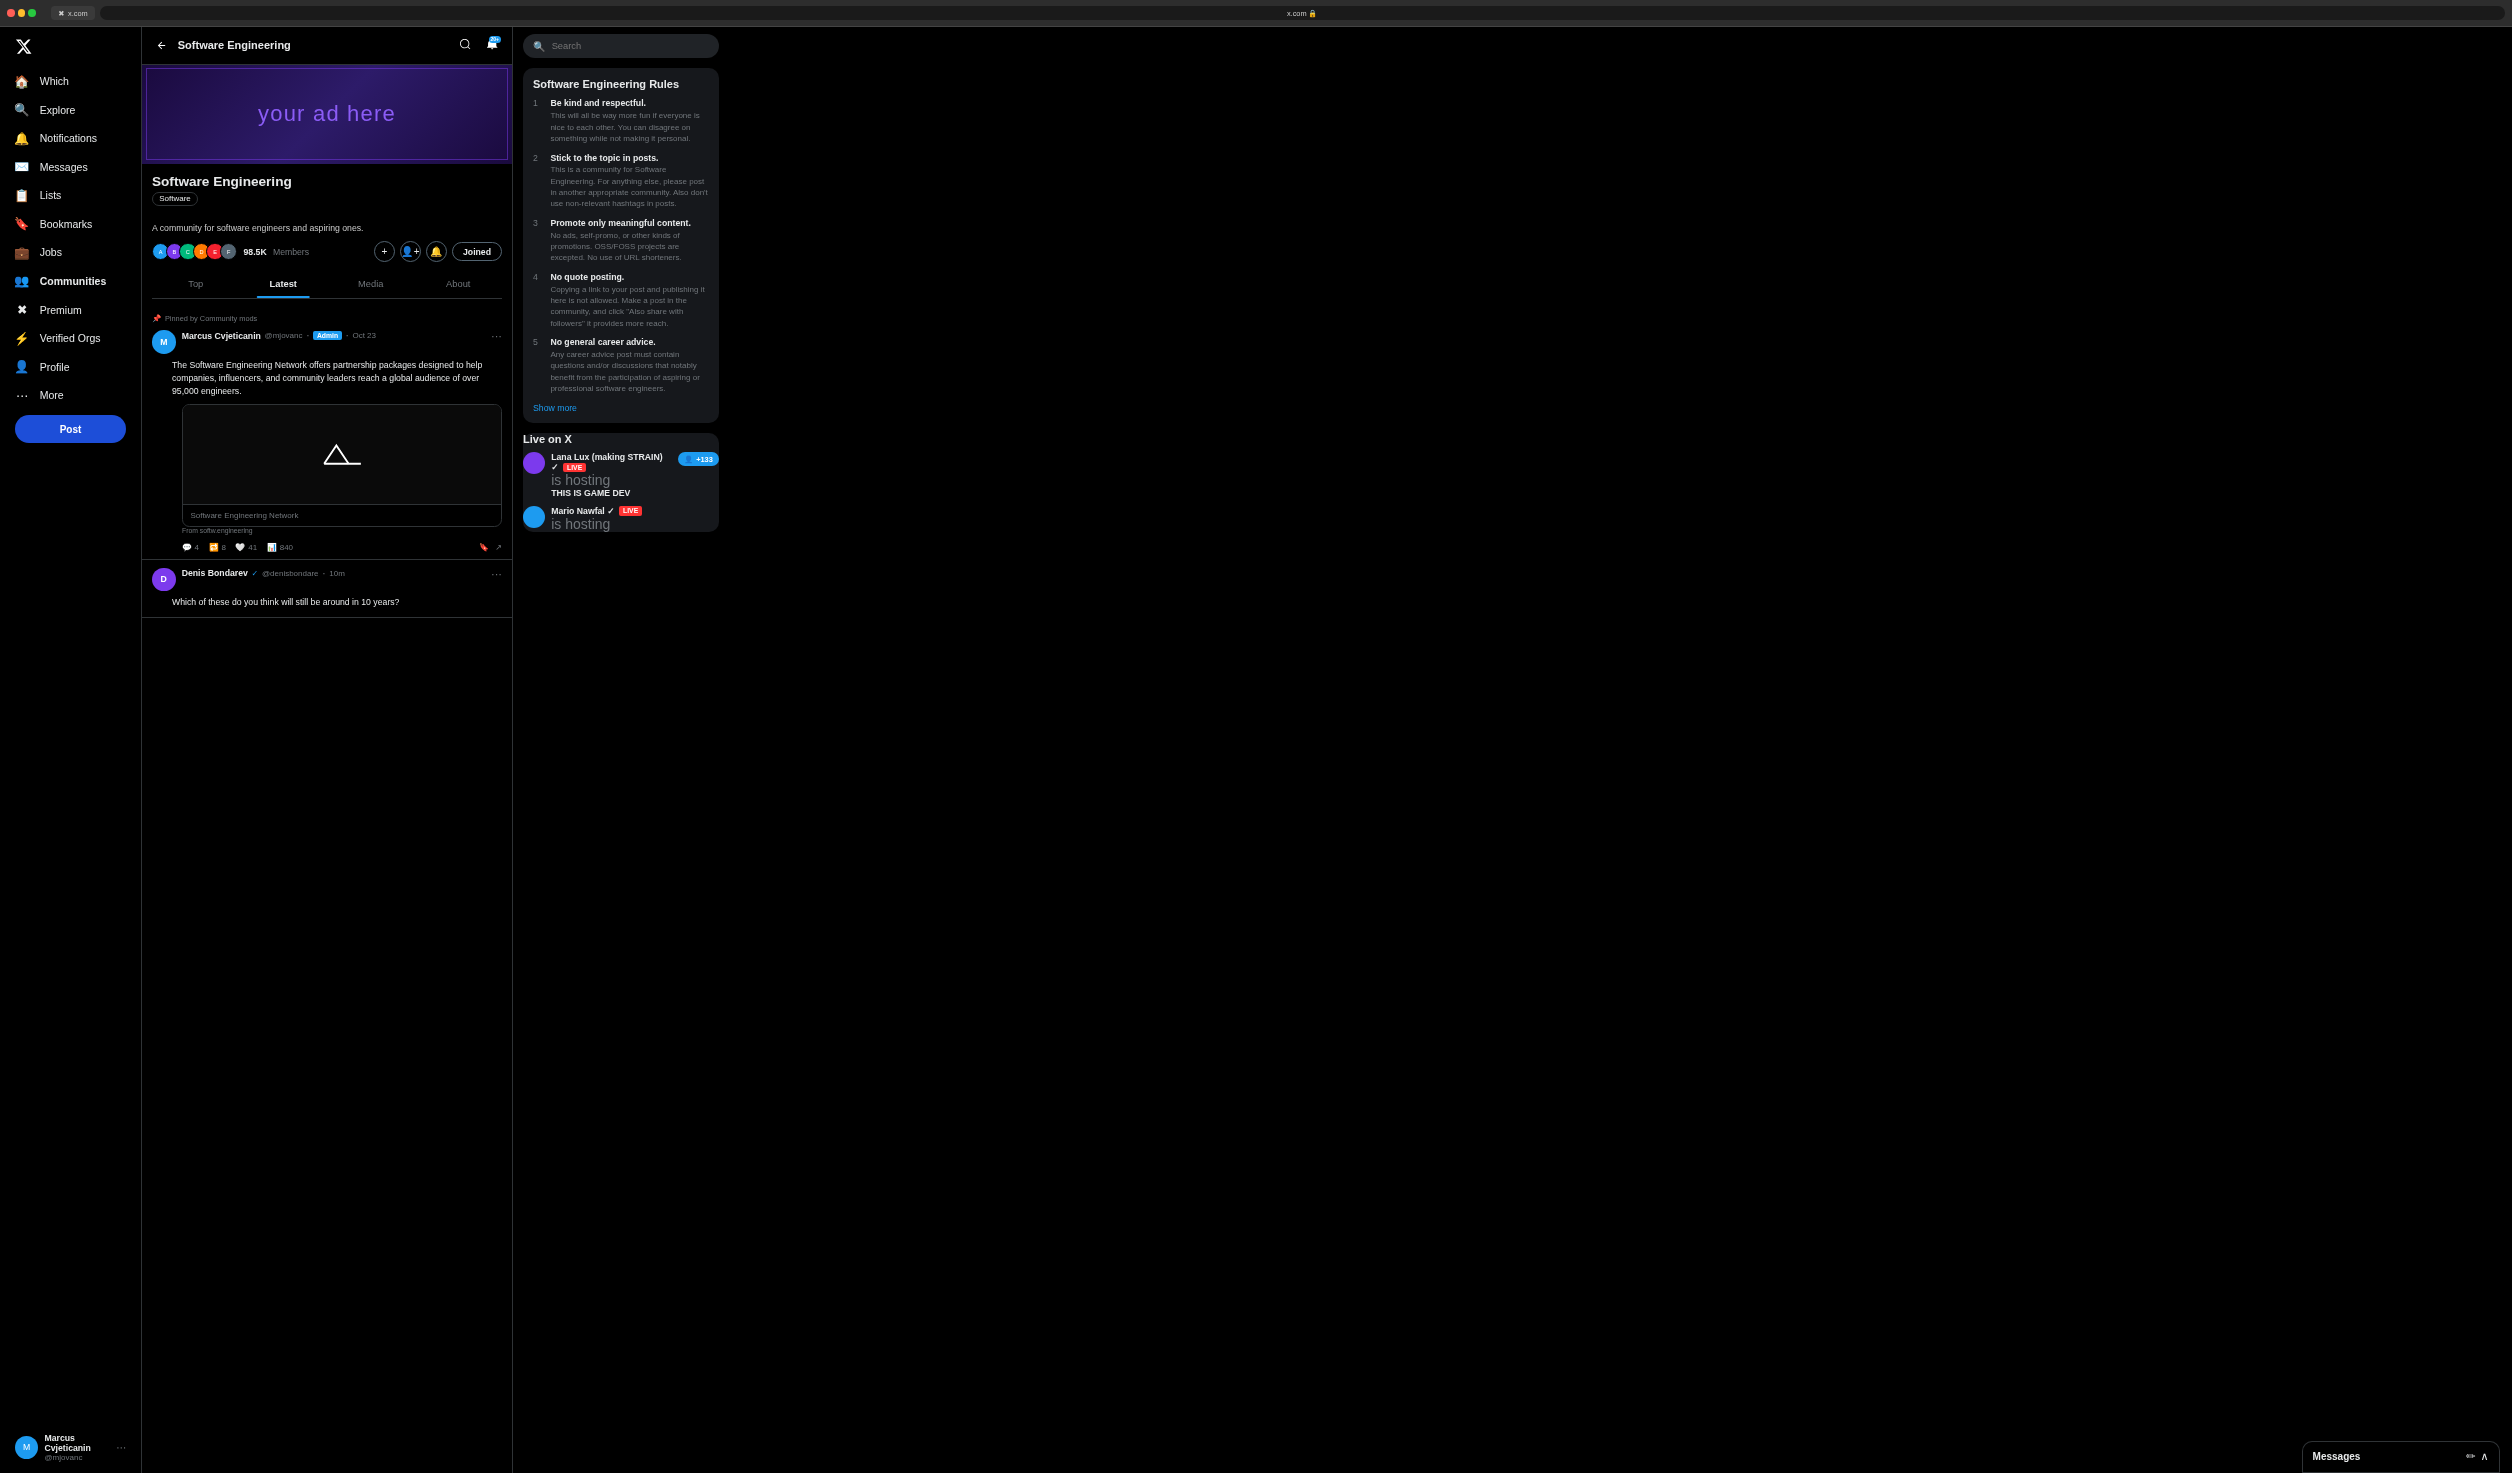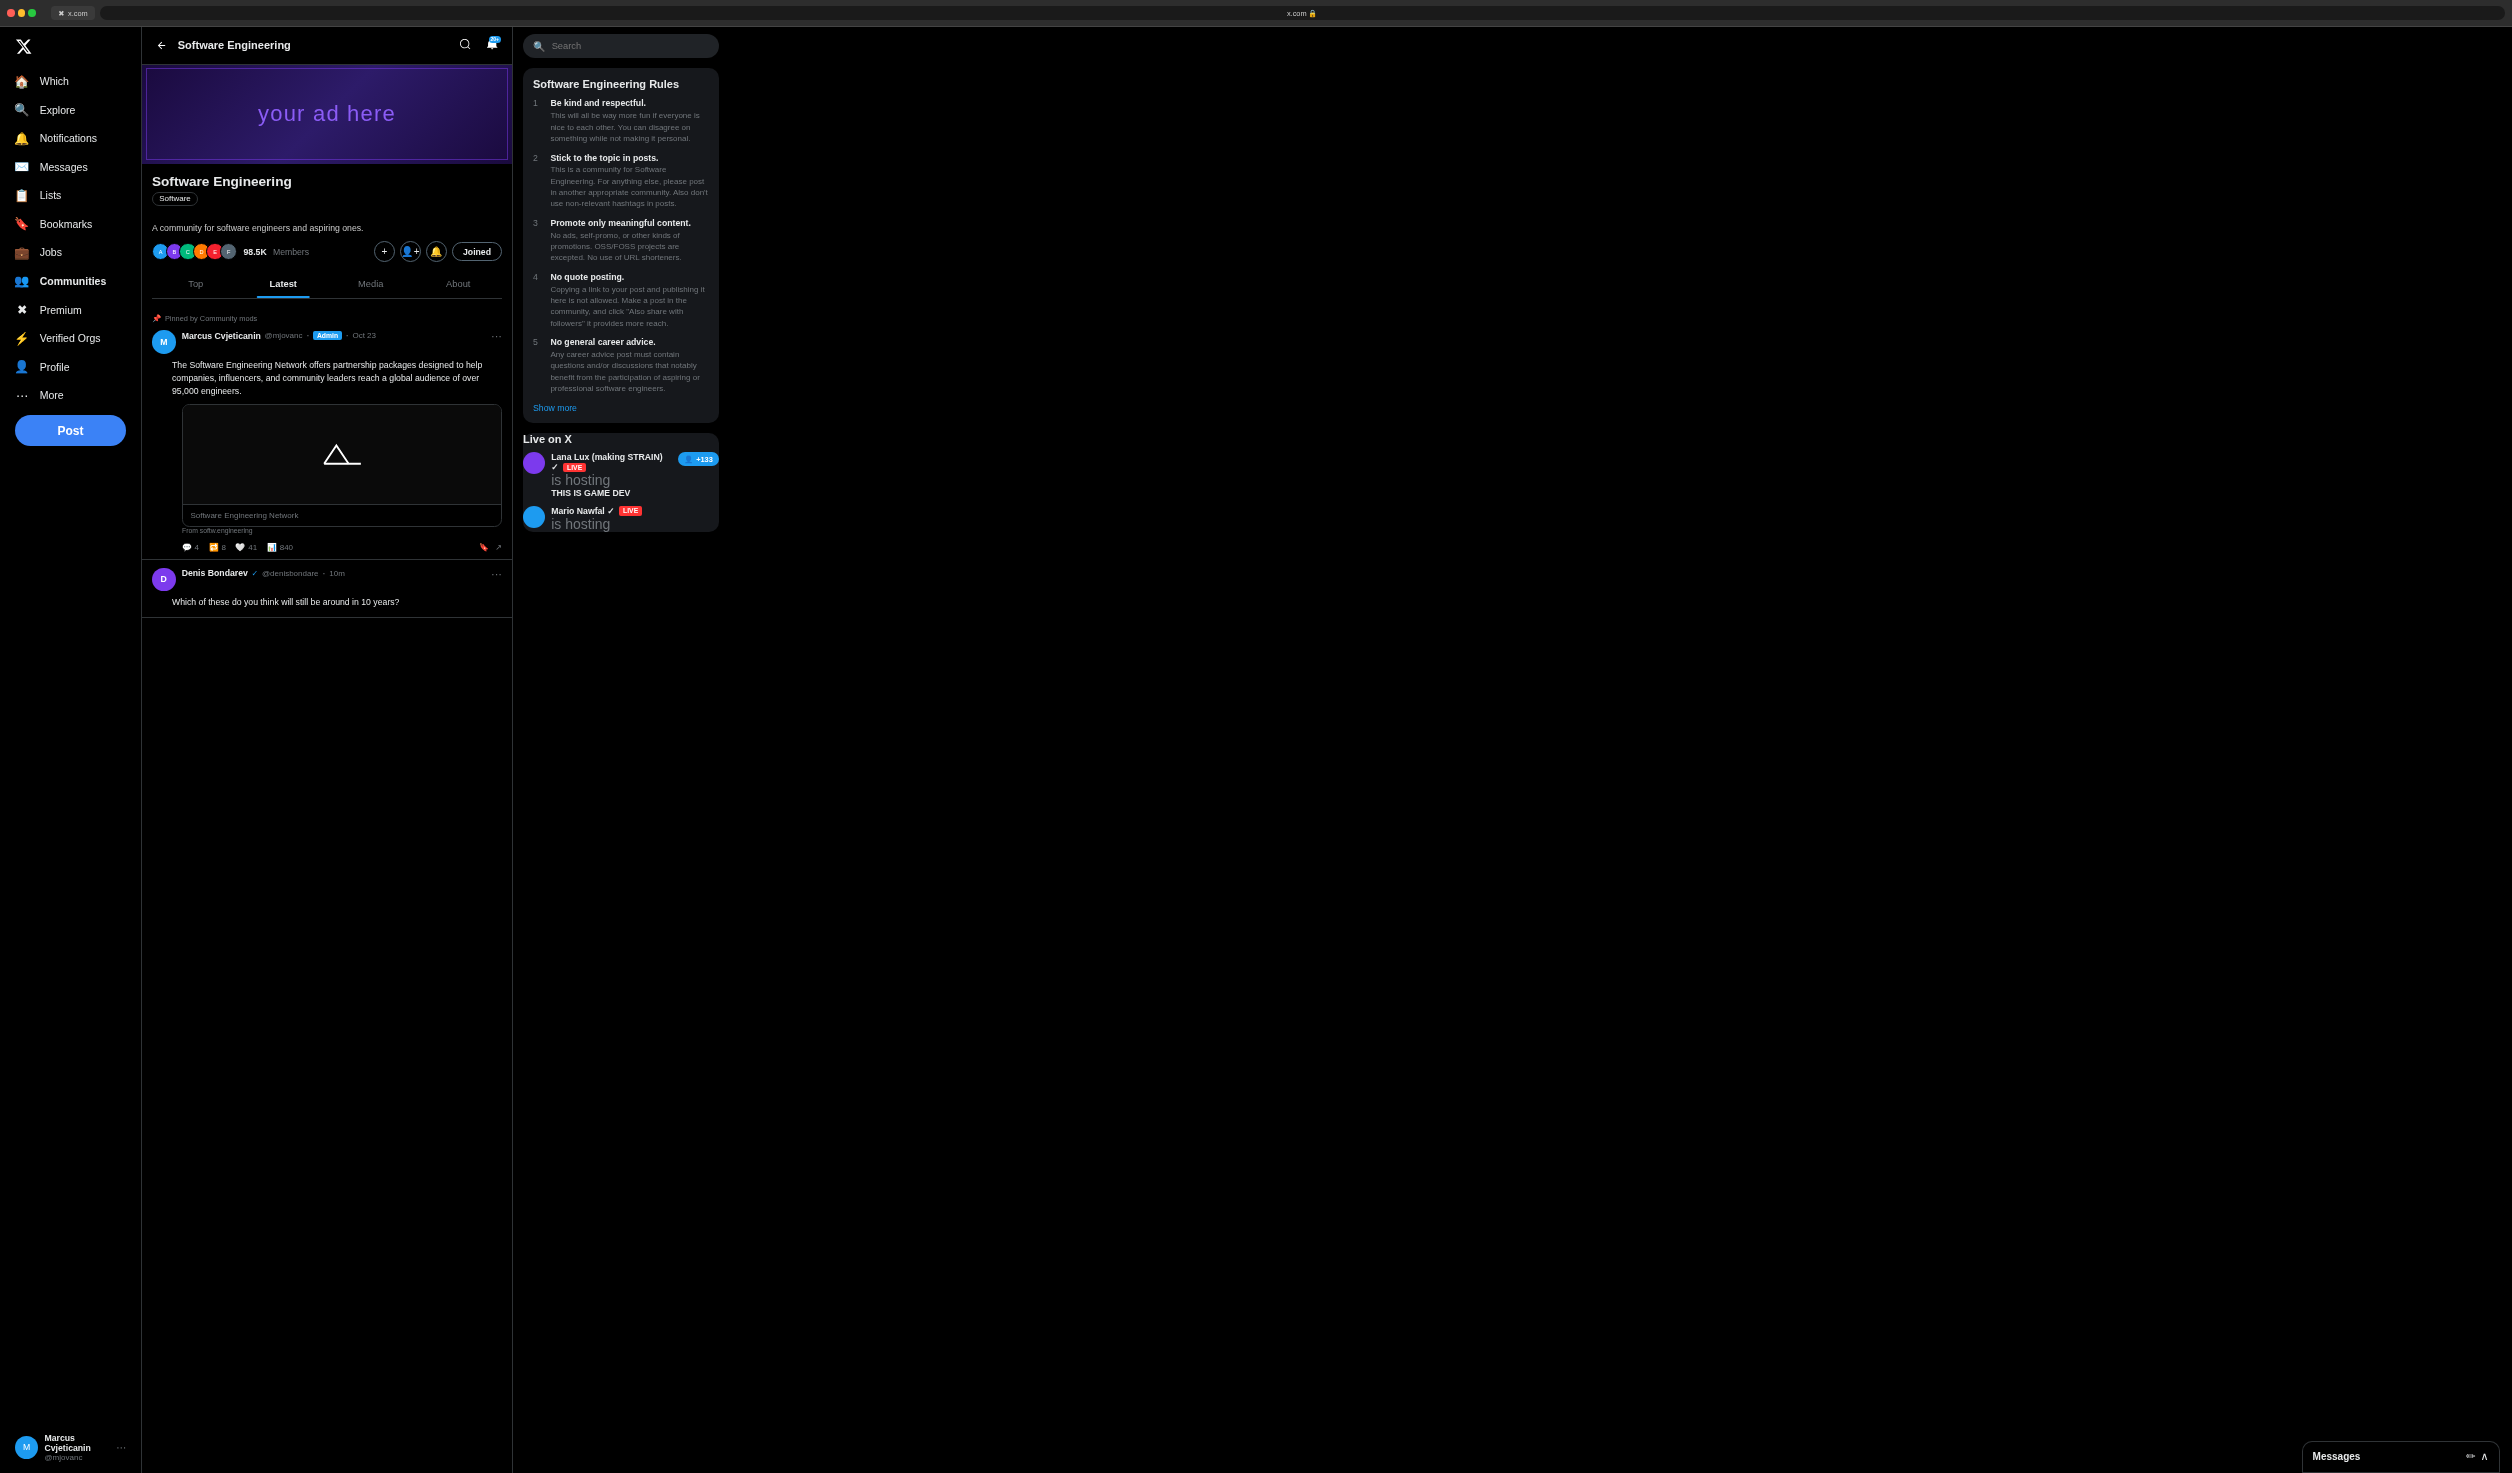--- a/index.html
+++ b/index.html
@@ -78,26 +78,26 @@
       border-radius: 618px;
       cursor: pointer;
       font-size: 10.5px;
       font-weight: 400;
       color: #e7e9ea;
       transition: background 0.15s;
     }
     .sidebar-item.active { font-weight: 700; }
     .sidebar-icon { width: 15px; height: 15px; display: flex; align-items: center; justify-content: center; font-size: 12.4px; }
     .post-button {
-      background: #3b82f6;
+      background: #1d4ed8;
       color: white;
       border: none;
       border-radius: 618px;
       padding: 8.7px 17.3px;
-      font-size: 12px;
+      font-size: 10px;
       font-weight: 700;
       cursor: pointer;
       margin: 5px 7.4px;
     }
     .sidebar-user {
       margin-top: auto;
       display: flex;
       align-items: center;
       gap: 6.2px;
       padding: 6.2px 7.4px;

